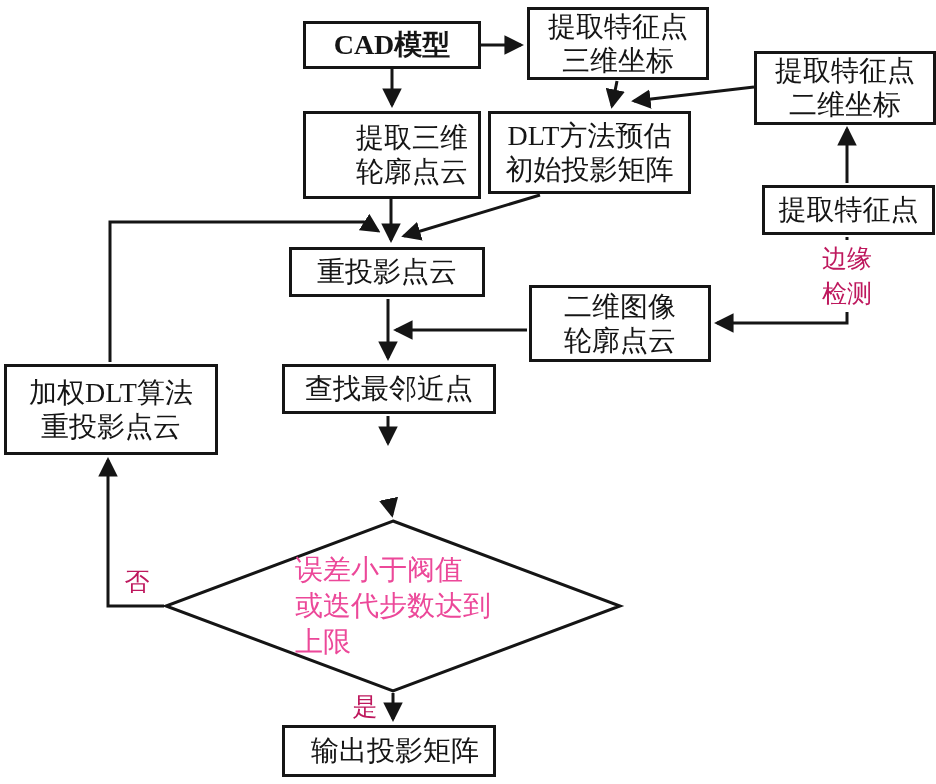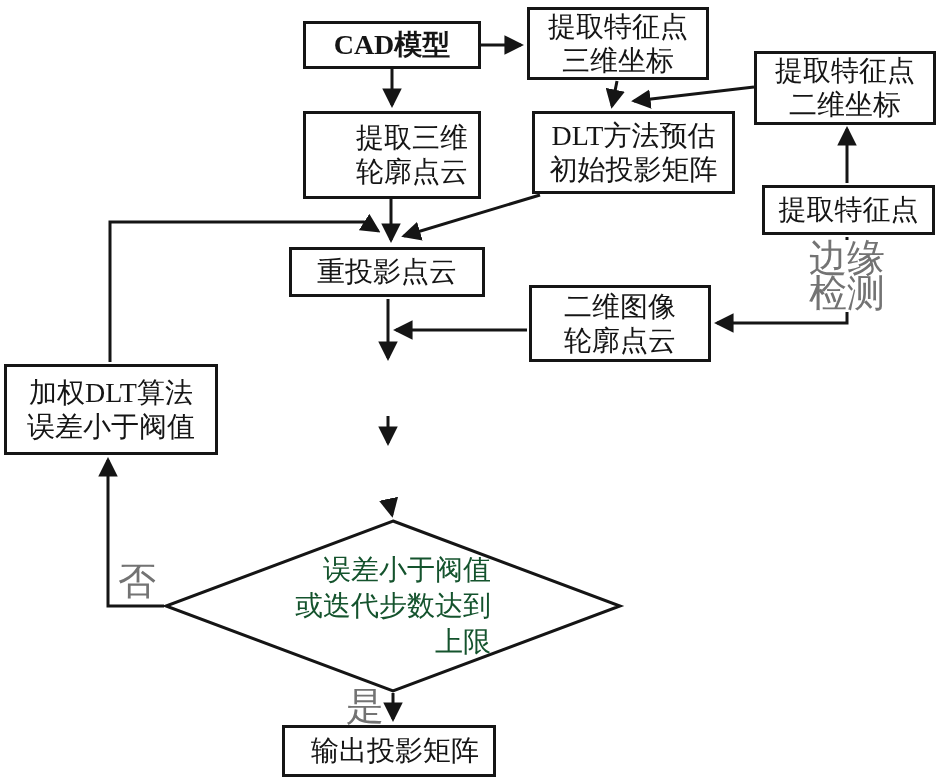--- a/index.html
+++ b/index.html
@@ -19,32 +19,32 @@
     background:#ffffff;
     display:flex; align-items:center; justify-content:center;
     text-align:center;
     white-space:pre-line;
     font-size:28px; line-height:34px;
     color:#151515;
   }
   .dtext {
     position:absolute;
     display:flex; align-items:center; justify-content:center;
-    text-align:right;
+    text-align:left;
     white-space:pre-line;
     font-size:28px; line-height:36px;
-    color:#14532d;
+    color:#ec4899;
   }
   .flabel {
     position:absolute;
     display:flex; align-items:center; justify-content:center;
     text-align:right;
     white-space:pre-line;
-    font-size:38px; line-height:35px;
-    color:#737373;
+    font-size:25px; line-height:35px;
+    color:#be185d;
   }
   .flabel.bg { background:#ffffff; }
 </style>
 </head>
 <body>
 
 <div class="canvas">
 
   <svg class="connectors" viewBox="0 0 936 784" xmlns="http://www.w3.org/2000/svg">
     <defs>
@@ -78,34 +78,35 @@
 
   <div class="node" style="left:527px; top:7px;   width:182px; height:73px;">提取特征点
 三维坐标</div>
 
   <div class="node" style="left:754px; top:51px;  width:182px; height:74px;">提取特征点
 二维坐标</div>
 
   <div class="node" style="left:303px; top:111px; width:178px; height:88px;padding-left:40px;">提取三维
 轮廓点云</div>
 
-  <div class="node" style="left:532px; top:111px; width:203px; height:83px;">DLT方法预估
+  <div class="node" style="left:488px; top:111px; width:203px; height:83px;">DLT方法预估
 初始投影矩阵</div>
 
   <div class="node" style="left:762px; top:185px; width:173px; height:50px;">提取特征点</div>
 
   <div class="node" style="left:289px; top:247px; width:196px; height:50px;">重投影点云</div>
 
   <div class="node" style="left:529px; top:285px; width:182px; height:77px;">二维图像
 轮廓点云</div>
 
+  <div class="node" style="left:282px; top:364px; width:214px; height:50px;">查找最邻近点</div>
 
 
   <div class="node" style="left:4px;   top:364px; width:214px; height:91px;">加权DLT算法
-误差小于阀值</div>
+重投影点云</div>
 
   <div class="node" style="left:282px; top:725px; width:214px; height:52px;padding-left:12px;">输出投影矩阵</div>
 
   <div class="dtext" style="left:233px; top:551px; width:320px; height:110px;">误差小于阀值
 或迭代步数达到
 上限</div>
 
   <div class="flabel bg" style="left:806px; top:240px; width:82px; height:72px;">边缘
 检测</div>
 

